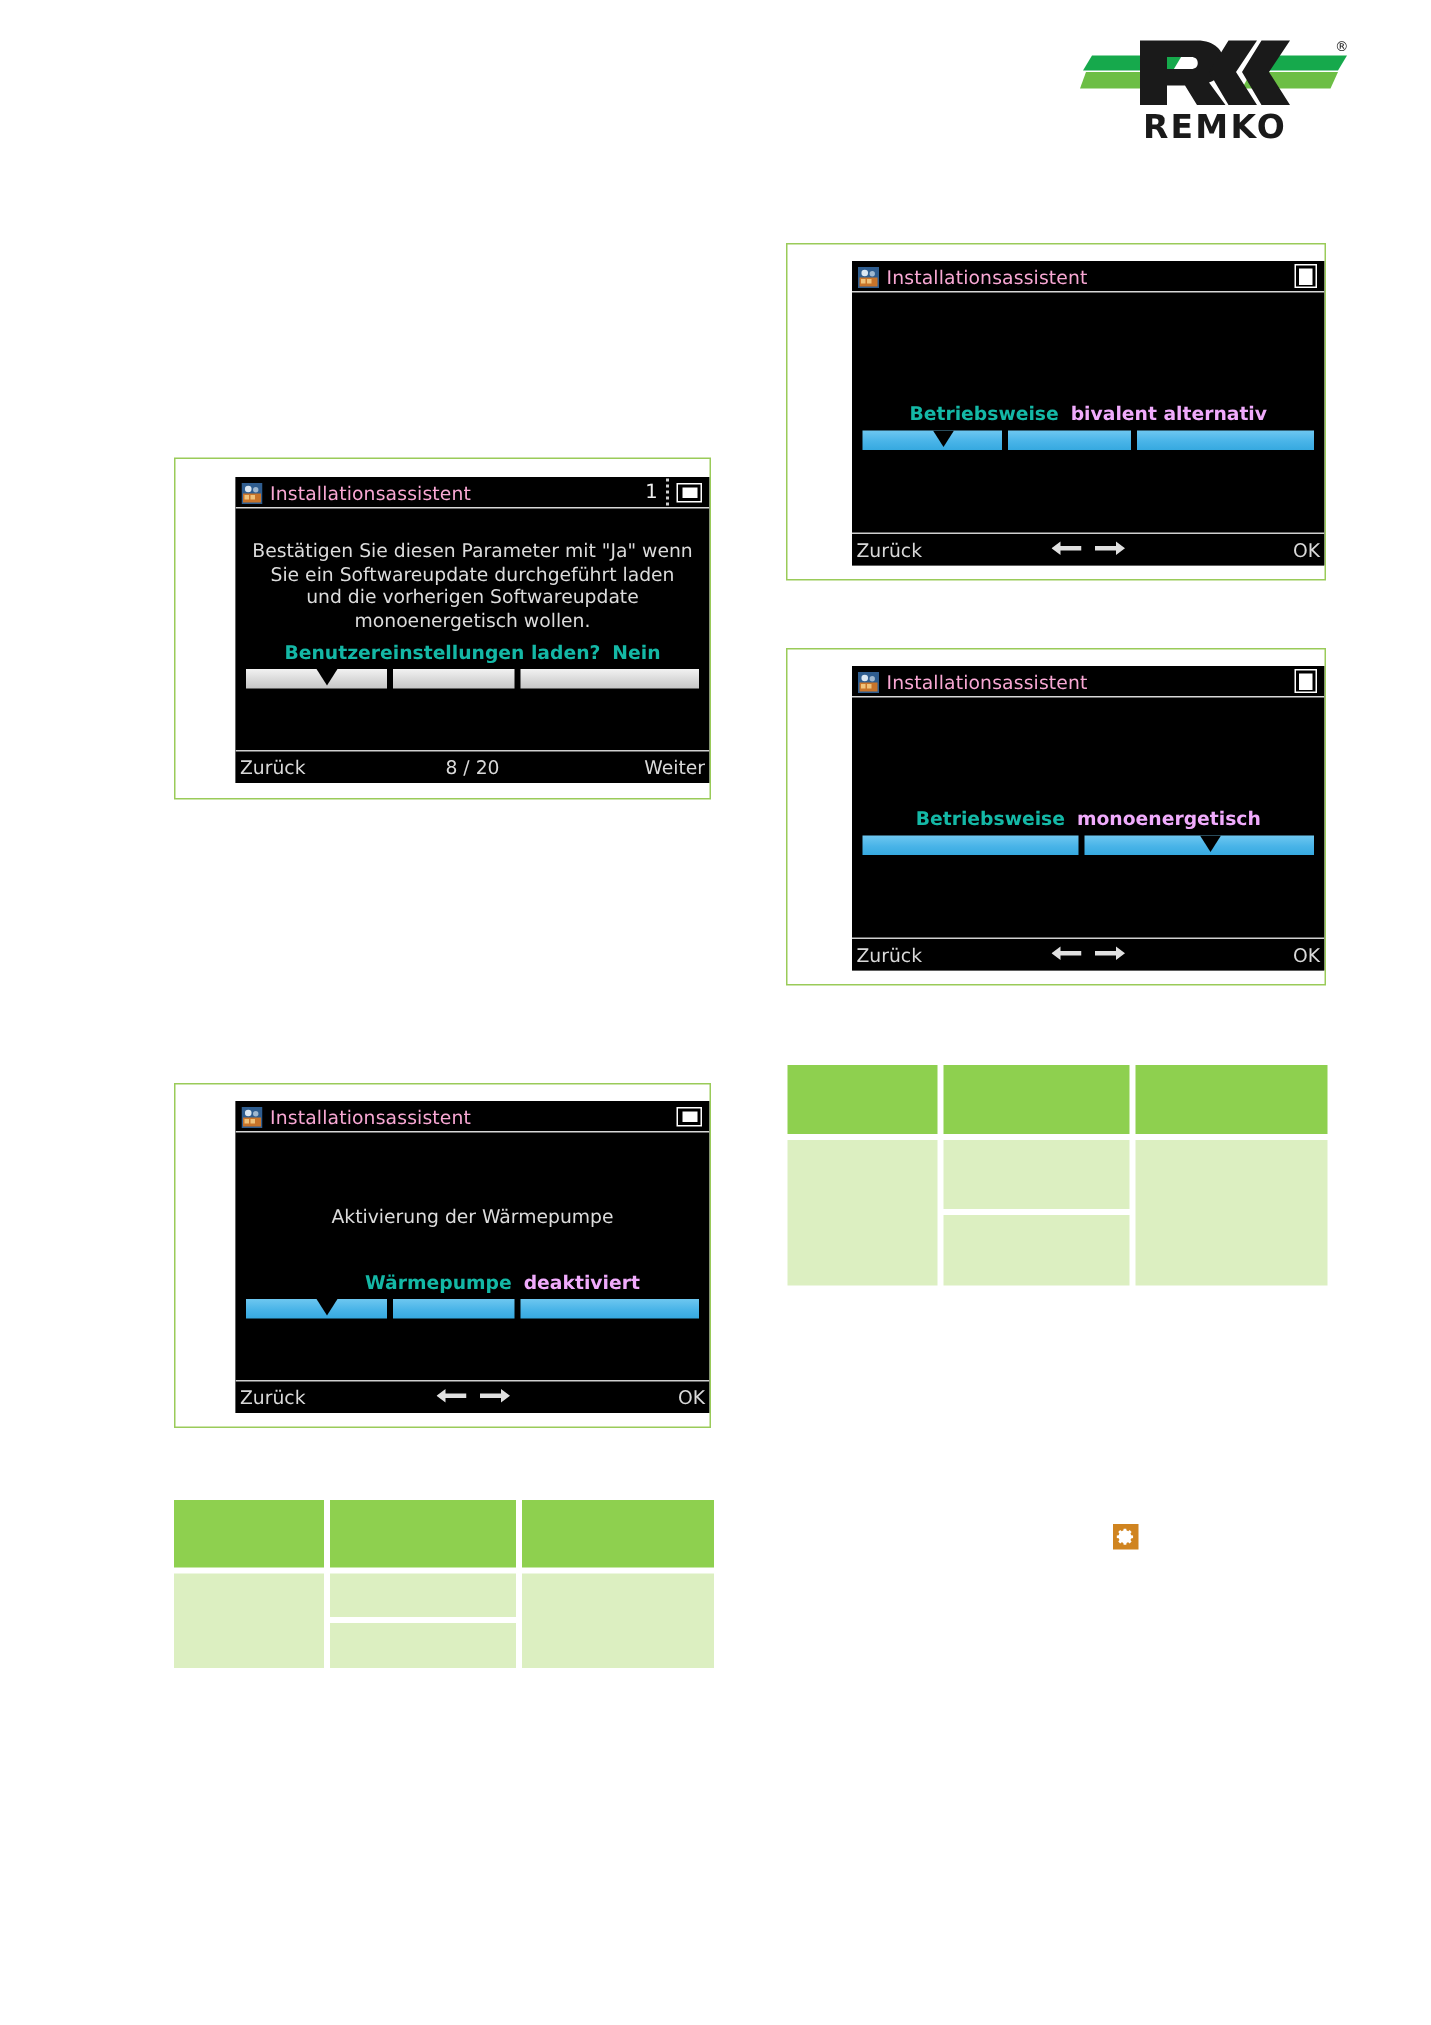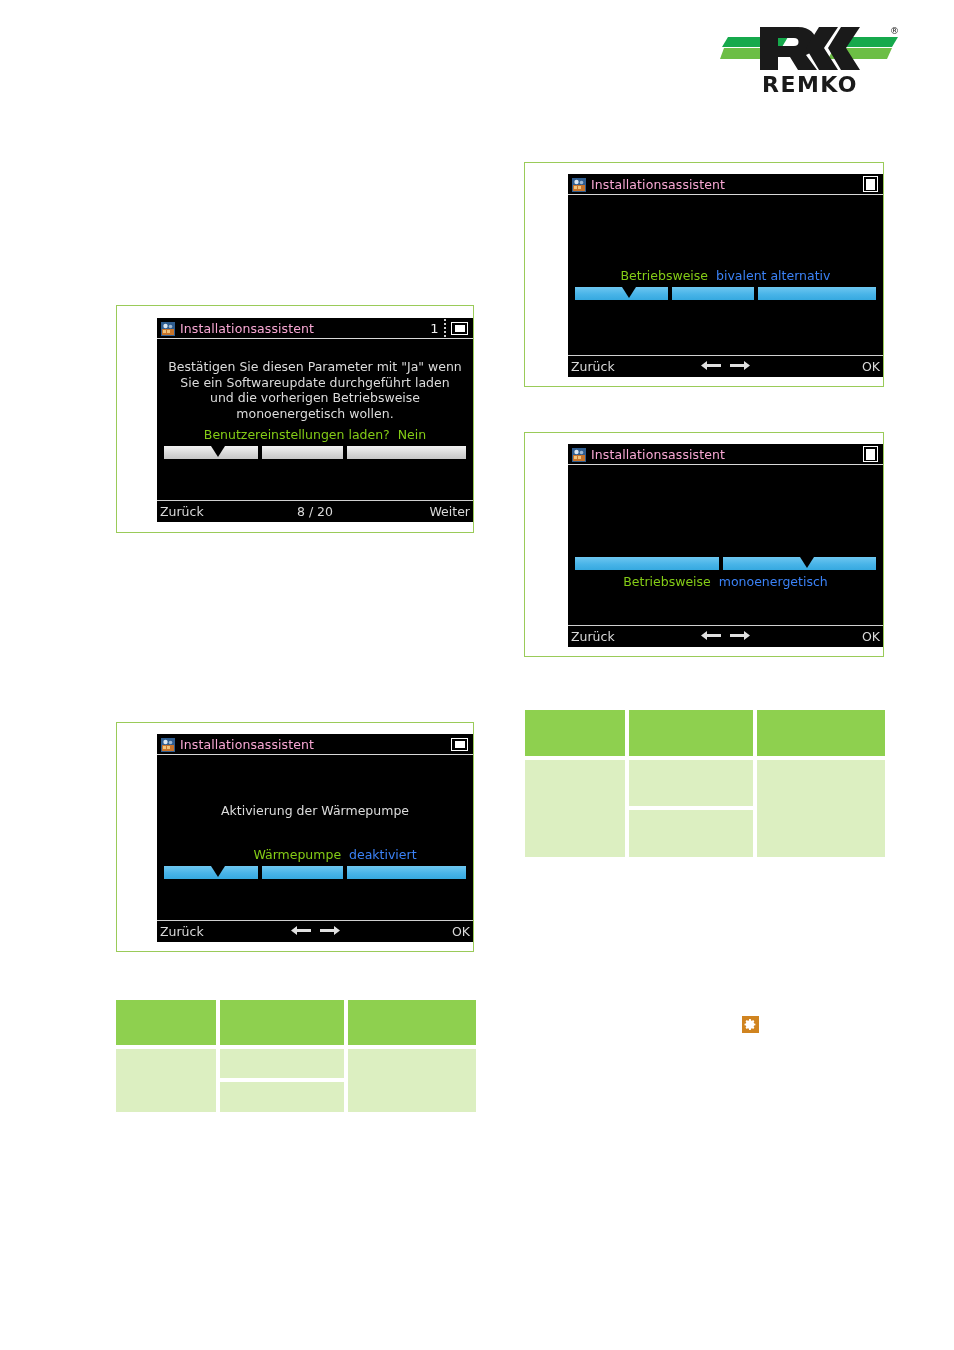--- a/index.html
+++ b/index.html
@@ -68,22 +68,22 @@
     border-top:1.4px dotted #bdbdbd;
   }
 
   
   .lcd-body{position:absolute;left:0;right:0;top:21px;bottom:22px;}
   .lcd-text{
     position:absolute;left:0;right:0;
     text-align:center;font-size:12.5px;line-height:15.5px;color:#dcdcdc;
     padding:0 6px;box-sizing:border-box;
   }
-  .lcd-text .accent{color:#3b82f6;}
-  .lcd-text .dim{color:#84cc16;}
+  .lcd-text .accent{color:#f0abfc;font-weight:bold;}
+  .lcd-text .dim{color:#14b8a6;font-weight:bold;}
 
   
   .slider{
     position:absolute;height:13px;display:flex;gap:4px;
   }
   .seg{position:relative;height:13px;overflow:hidden;}
   .seg.blue{background:linear-gradient(180deg,#6ec7f0 0%,#49b4e8 55%,#36a9e0 100%);}
   .seg.grey{background:linear-gradient(180deg,#f2f2f2 0%,#d9d9d9 55%,#c6c6c6 100%);}
   .seg .notch{
     position:absolute;top:0;width:0;height:0;
@@ -172,21 +172,21 @@
             <span class="batt">
                 <i></i>
               </span>
           </span>
         </div>
 
         <div class="lcd-body">
           <div class="lcd-text" style="top:20px;">
             <div>Bestätigen Sie diesen Parameter mit "Ja" wenn</div>
             <div>Sie ein Softwareupdate durchgeführt laden</div>
-            <div>und die vorherigen Betriebsweise</div>
+            <div>und die vorherigen Softwareupdate</div>
             <div>monoenergetisch wollen.</div>
           </div>
           <div class="lcd-text" style="top:88px;">
             <span class="dim">Benutzereinstellungen laden?</span>
             <span>&nbsp;</span><span class="dim">Nein</span>
           </div>
           <div class="slider" style="left:7px;right:7px;top:107px;">
             <div class="seg grey" style="flex:0 0 31%;">
               <span class="notch" style="left:calc(58% - 7px);"></span>
             </div>
@@ -278,21 +278,21 @@
           </span>
           <span class="tlabel">Installationsassistent</span>
           <span class="tright">
             <span class="batt tall">
                 <i></i>
               </span>
           </span>
         </div>
 
         <div class="lcd-body">
-          <div class="lcd-text" style="top:73px;margin-top:36px;">
+          <div class="lcd-text" style="top:73px;">
             <span class="dim">Betriebsweise</span>
             <span>&nbsp;</span><span class="accent">monoenergetisch</span>
           </div>
           <div class="slider" style="left:7px;right:7px;top:92px;">
             <div class="seg blue" style="flex:0 0 48%;"></div>
             <div class="seg blue" style="flex:1 1 auto;">
               <span class="notch" style="left:calc(55% - 7px);"></span>
             </div>
           </div>
         </div>

